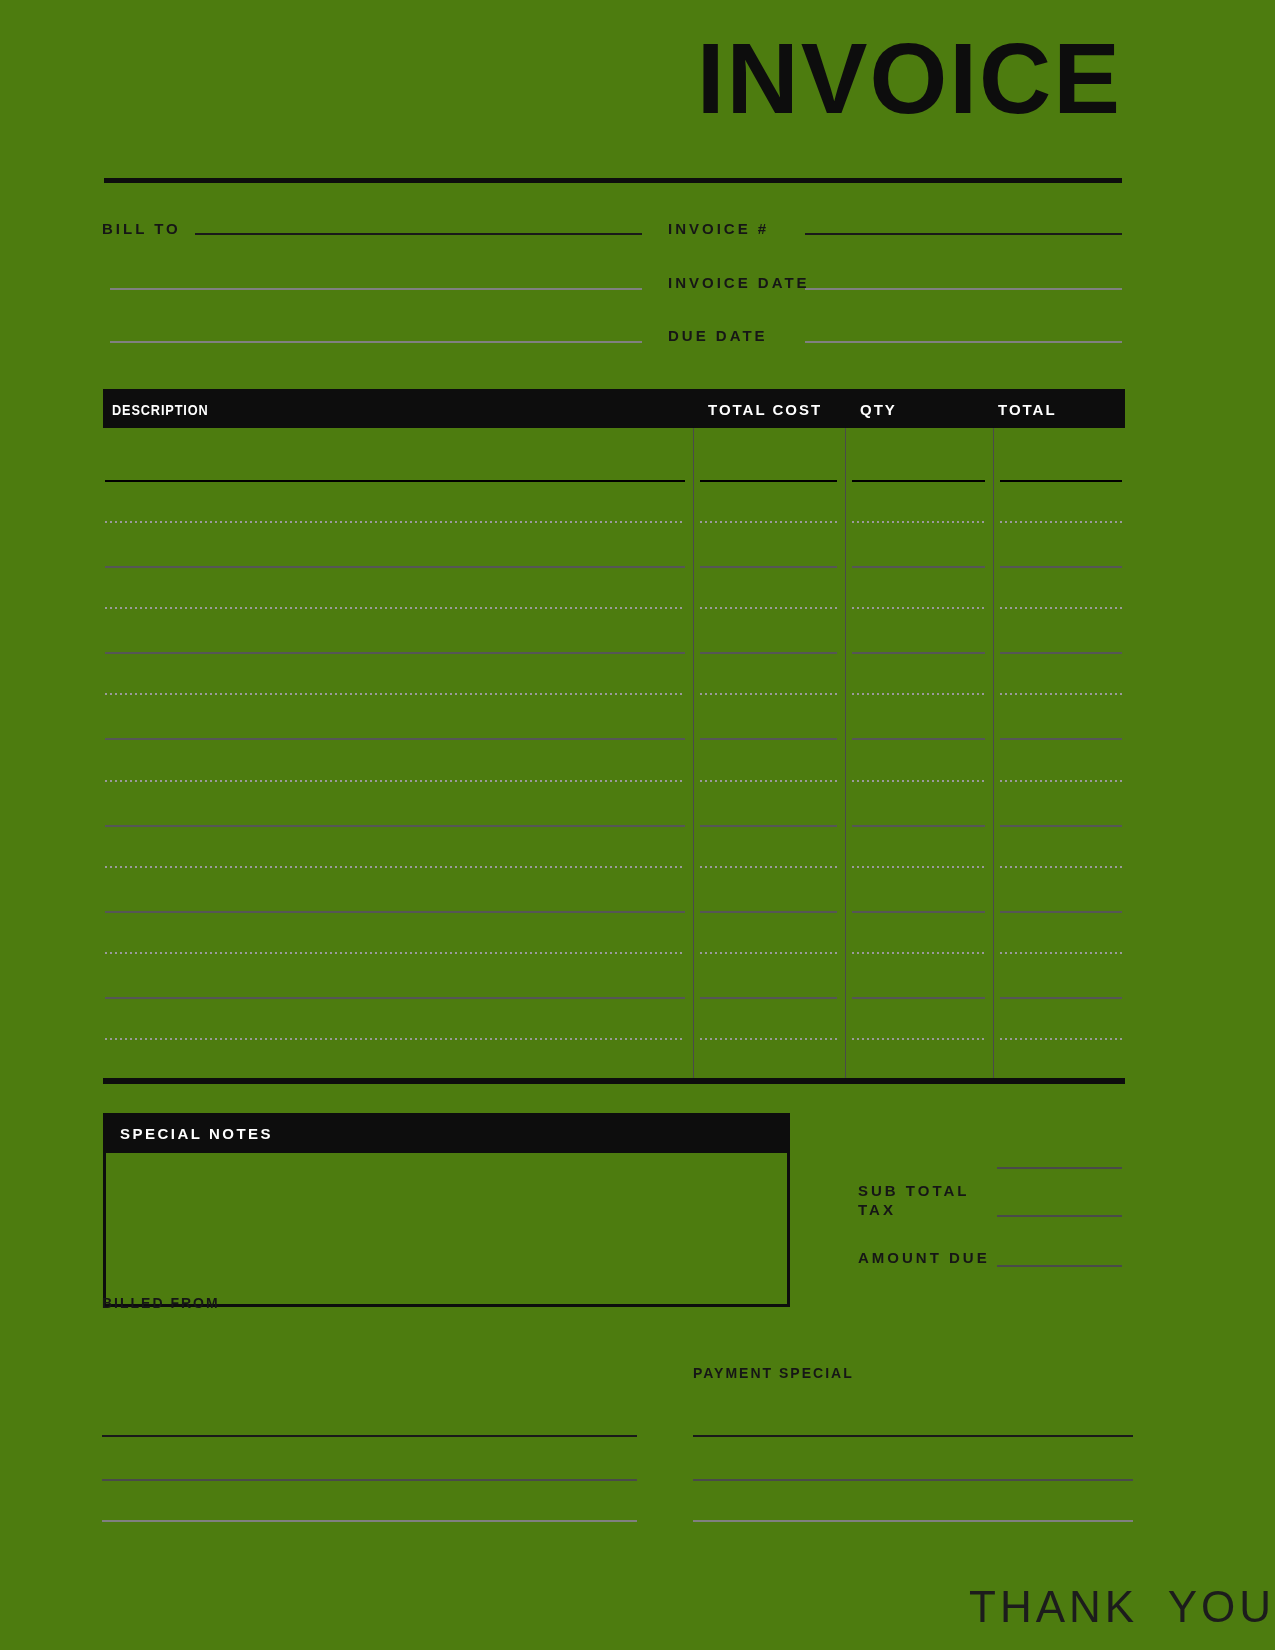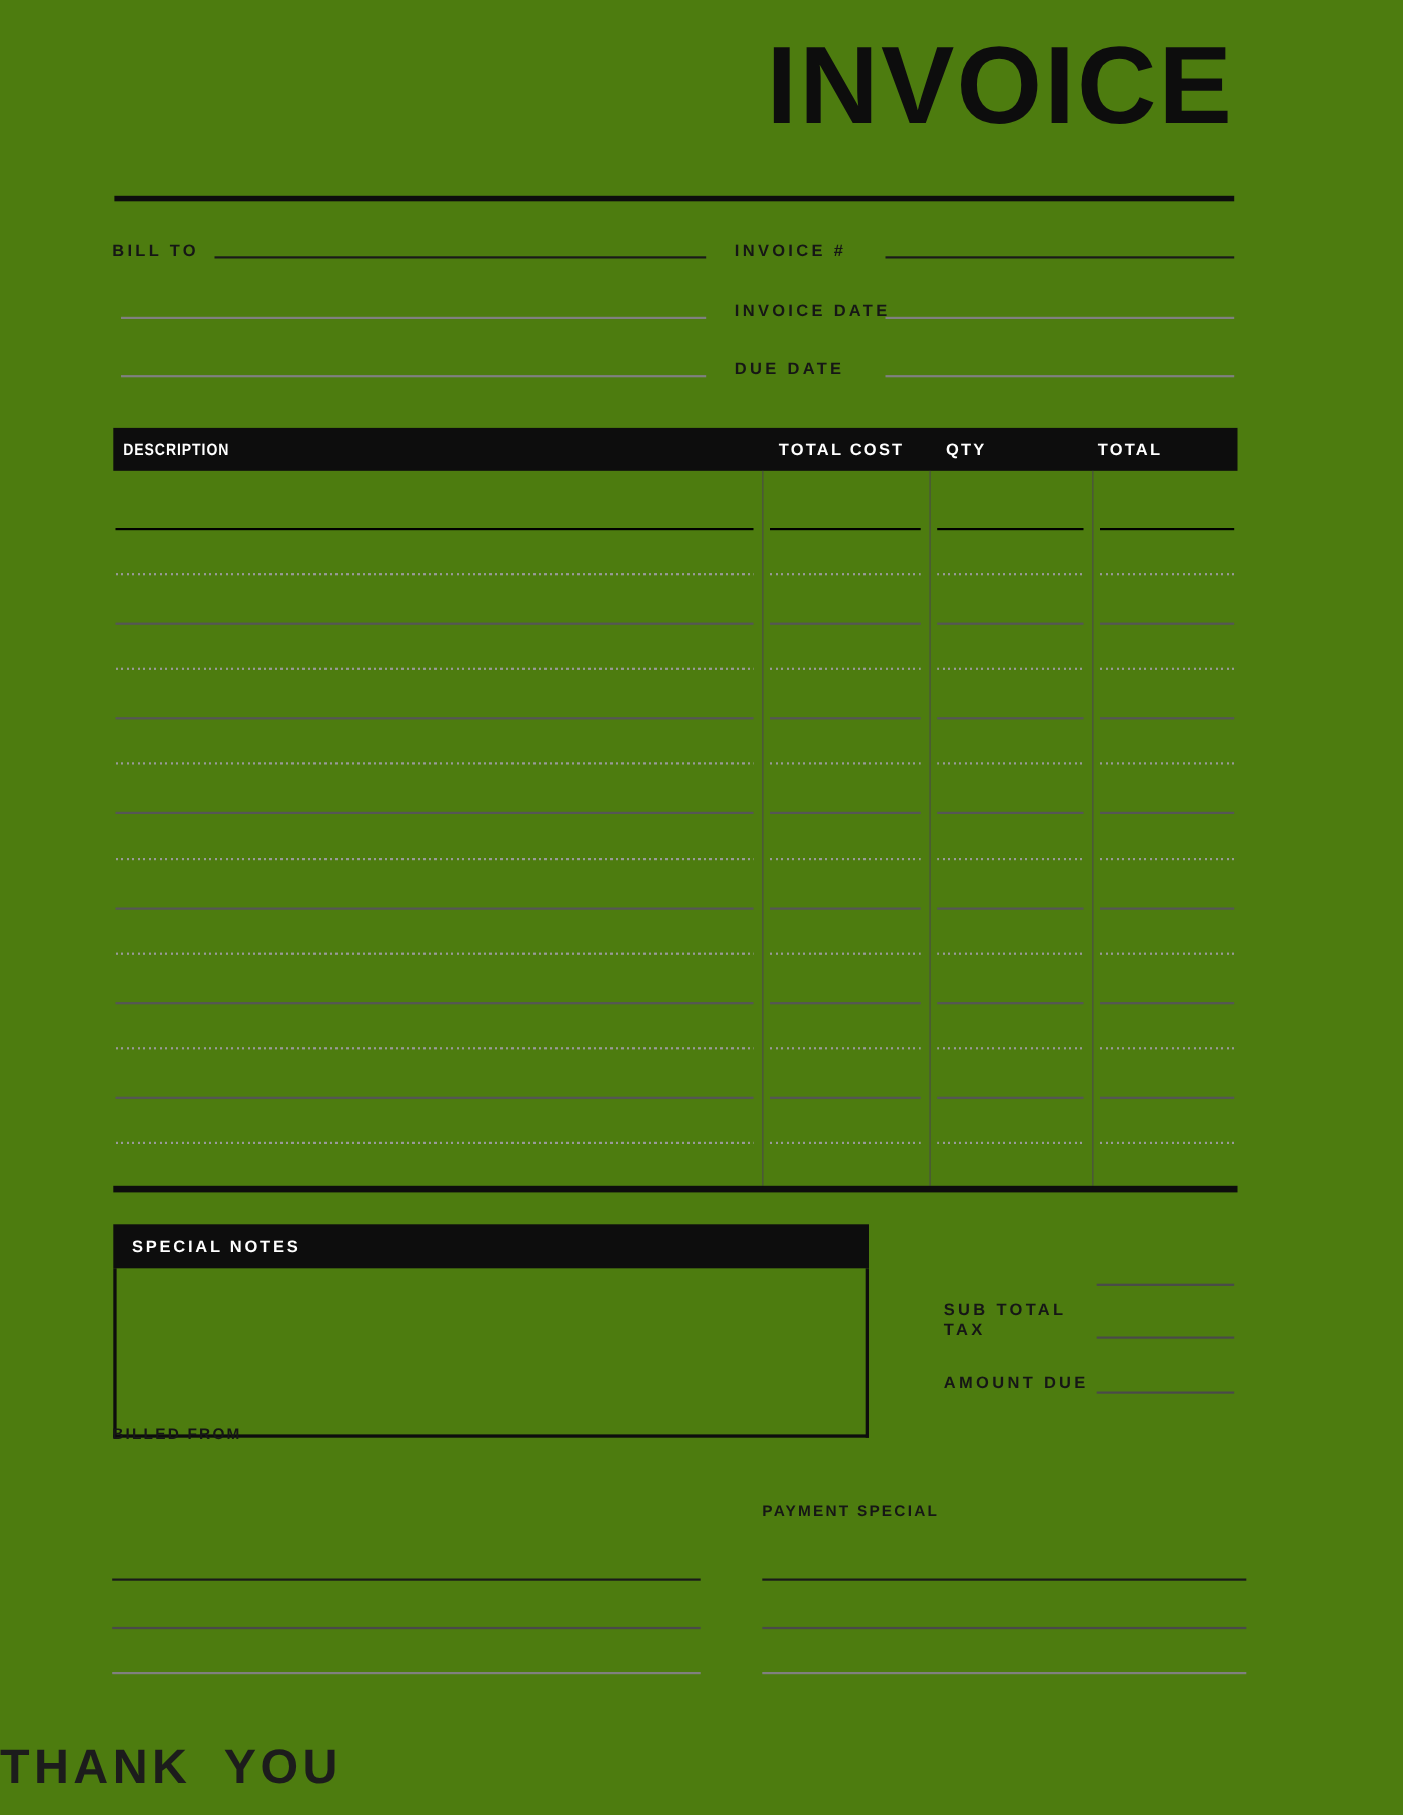--- a/index.html
+++ b/index.html
@@ -37,22 +37,22 @@
     background-size:100% 2px; background-position:left bottom; background-repeat:no-repeat;
   }
   .table-bottom{left:103px; top:1078px; width:1022px; height:6px; background:#0d0d0d;}
   
   .notes-bar{left:103px; top:1113px; width:687px; height:40px; background:#0d0d0d;}
   .notes-bar .lbl{position:absolute; left:17px; top:12px; color:#fff; letter-spacing:2.5px;}
   .notes-box{left:103px; top:1153px; width:681px; height:151px; border:3px solid #0d0d0d; border-top:none;}
   .notes-input{width:100%; height:100%; font-size:15px; color:#111; padding:8px; box-sizing:border-box;}
   
   .thankyou{
-    left:0; top:1582px; width:1275px; text-align:left;
-    font-size:44px; font-weight:bold; letter-spacing:4px; word-spacing:14px; color:#1c1c1c;
+    left:0; top:1582px; width:1275px; text-align:right;
+    font-size:44px; font-weight:normal; letter-spacing:4px; word-spacing:14px; color:#1c1c1c;
   }
 </style>
 </head>
 <body>
 
 <div class="page">
 
   <div class="abs title">INVOICE</div>
   <div class="abs rule-thick" style="top:178px;"></div>
 

